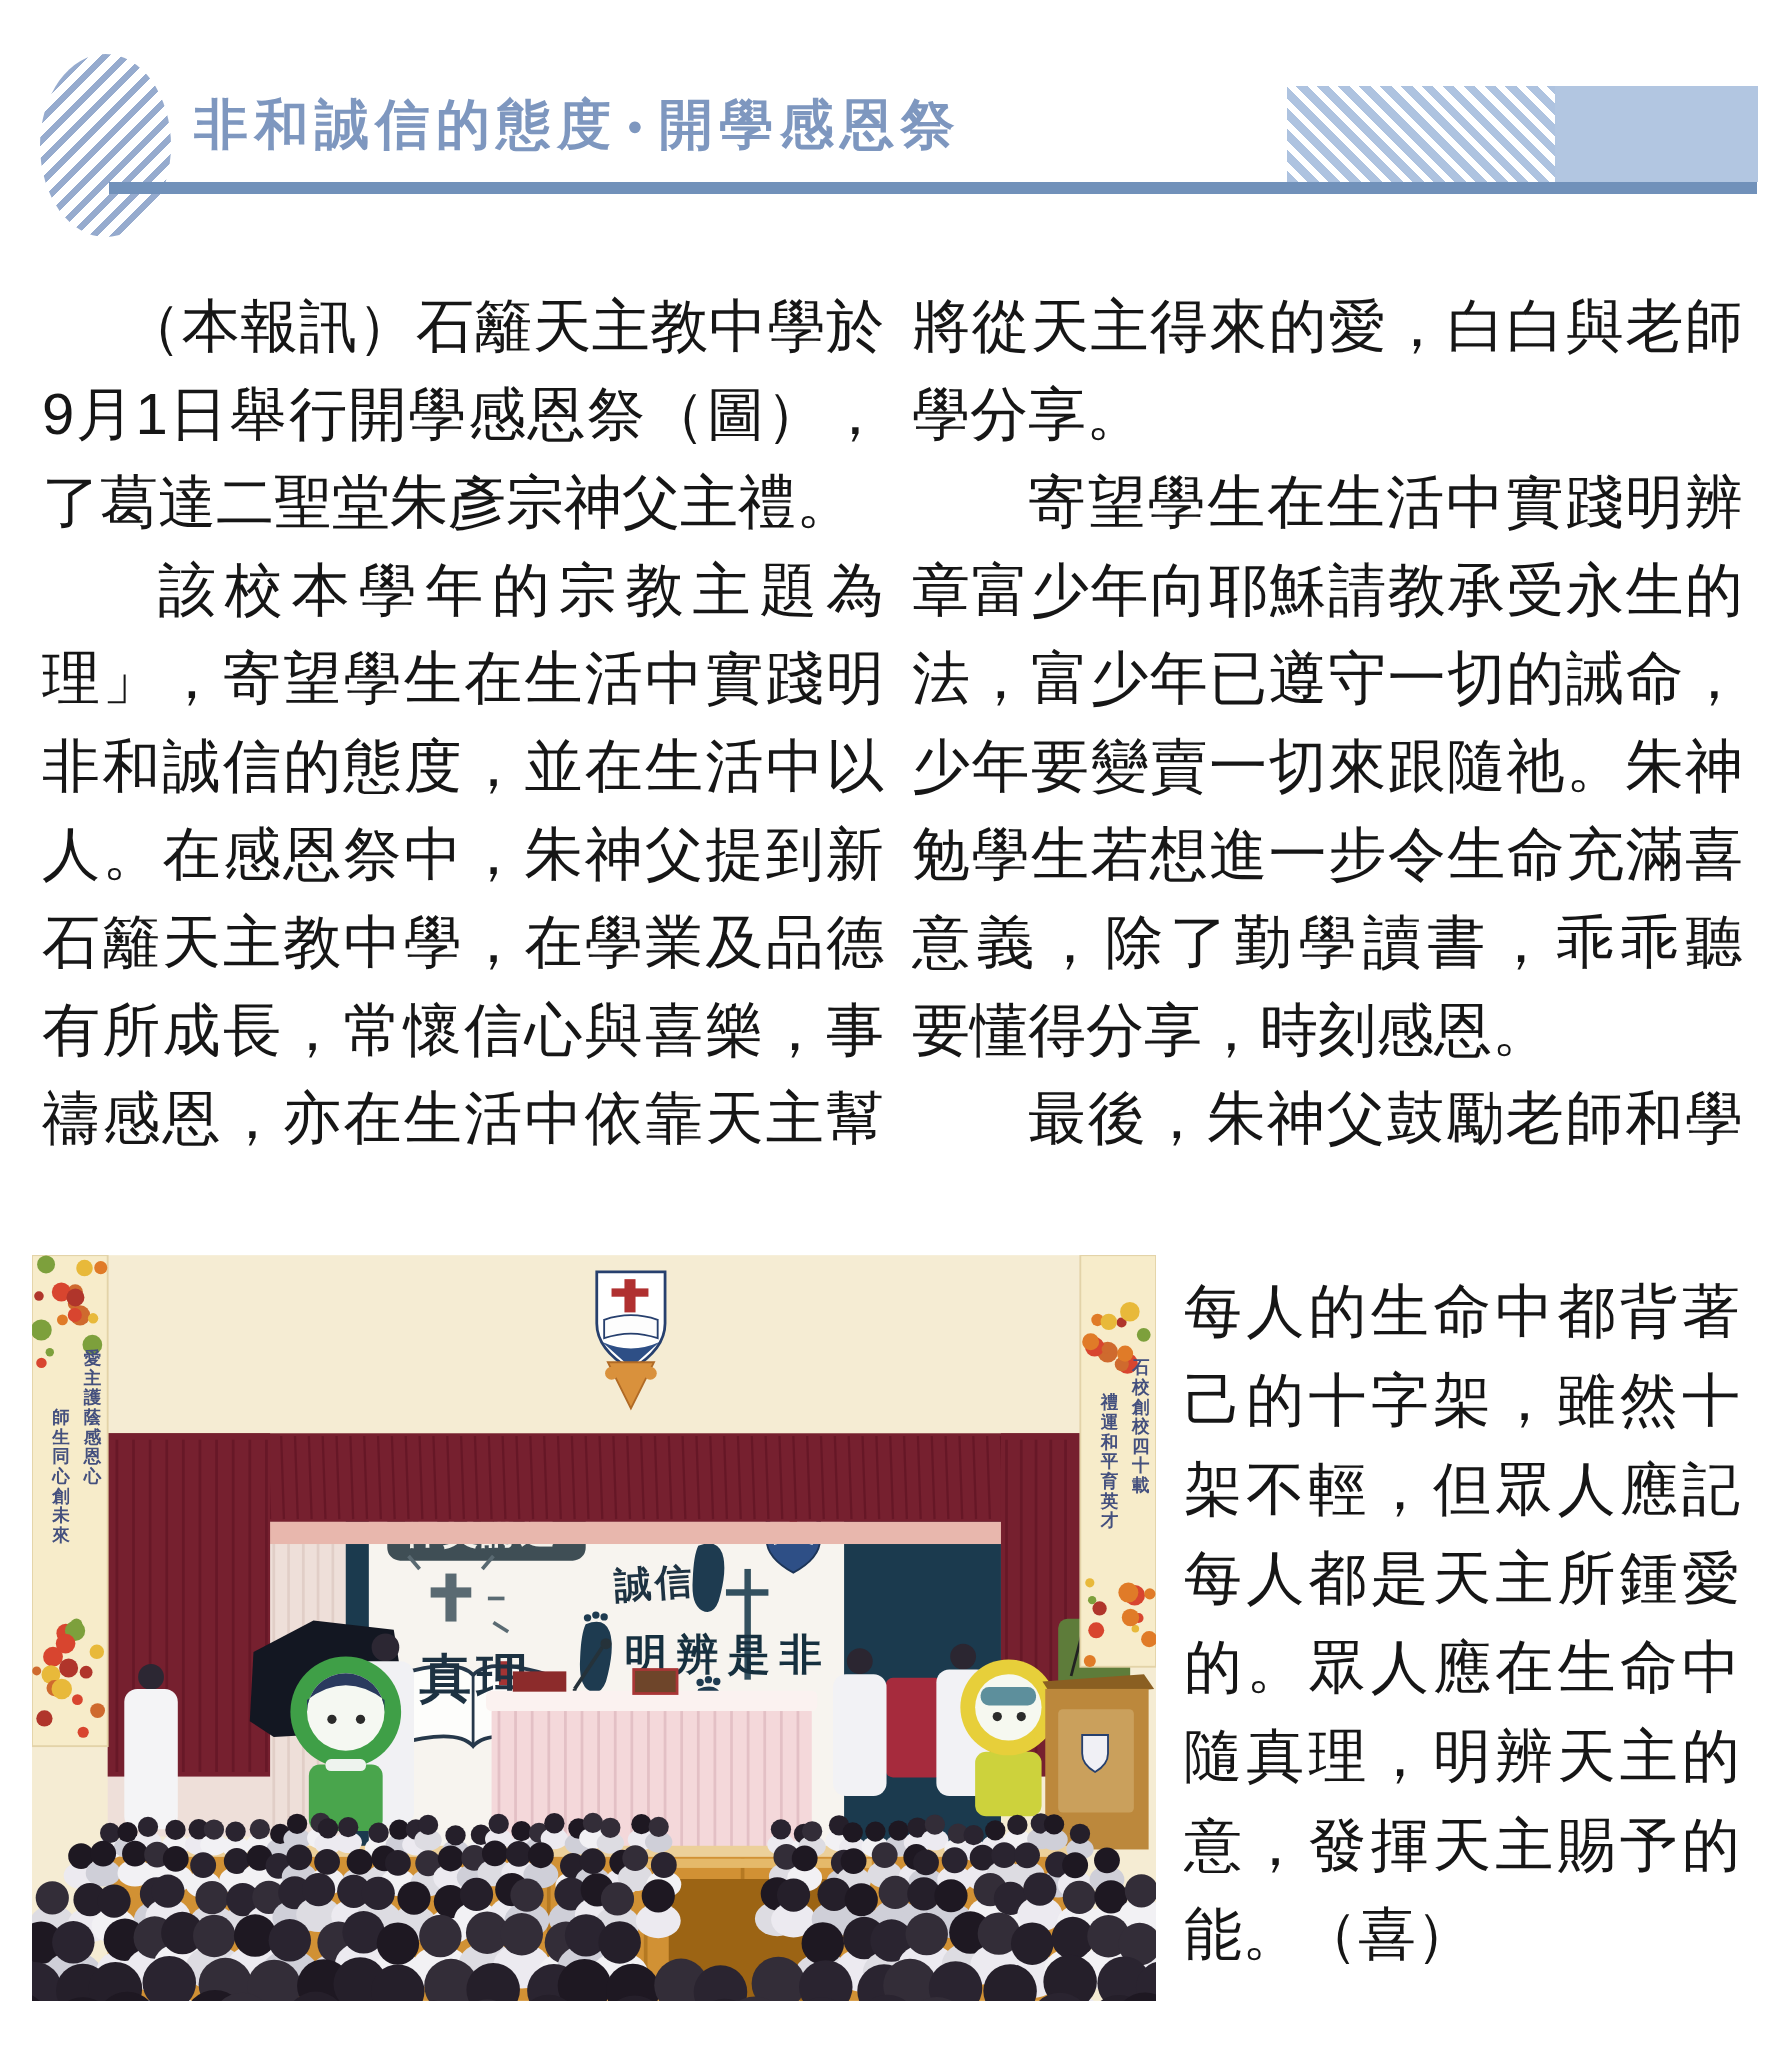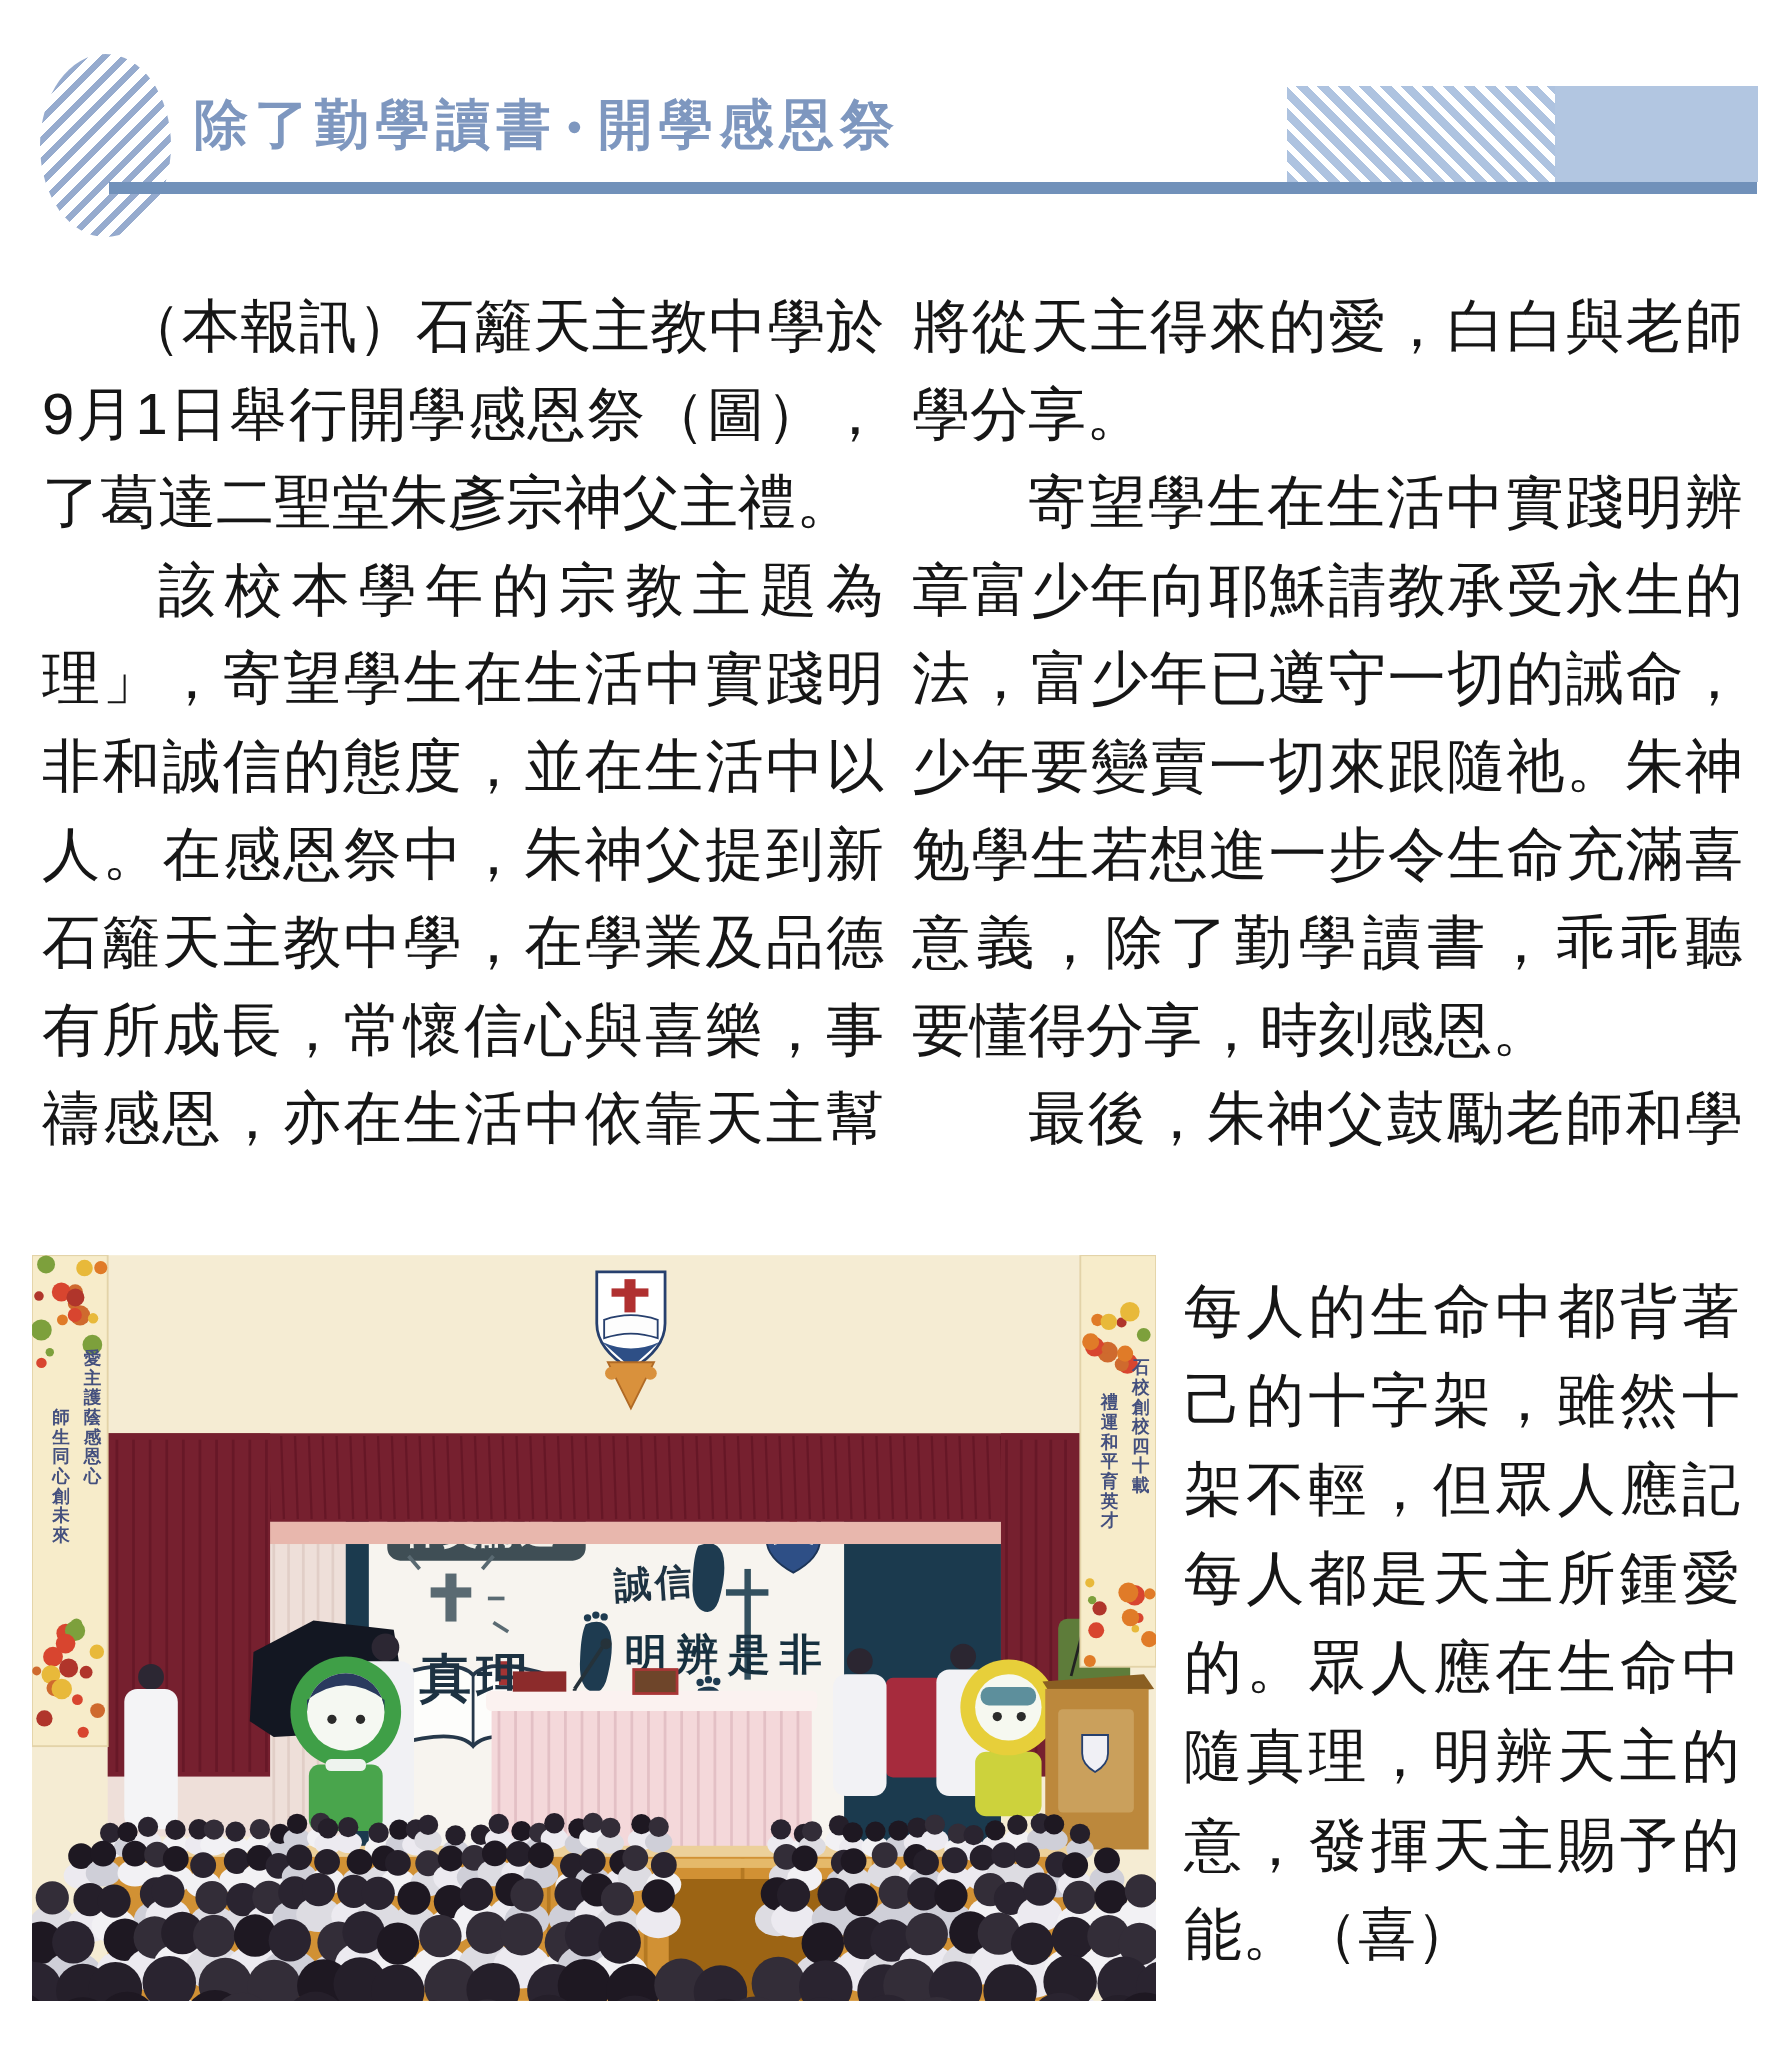--- a/index.html
+++ b/index.html
@@ -38,21 +38,21 @@
 </head>
 <body>
 
 <div class="page">
 
   <div class="hdr-circle"></div>
   <div class="hdr-rule"></div>
   <div class="hdr-block">
     <div class="stripes"></div>
   </div>
-  <div class="hdr-title"><span>除了勤學讀書</span><span class="dot">●</span><span>開學感恩祭</span></div>
+  <div class="hdr-title"><span>非和誠信的態度</span><span class="dot">●</span><span>開學感恩祭</span></div>
 
   <div id="col1" class="col">
 
   <div class="ln" style="text-indent: 1.4em;">（本報訊）石籬天主教中學於</div>
       <div class="ln">9月1日舉行開學感恩祭（圖），邀請</div>
       <div class="ln short">了葛達二聖堂朱彥宗神父主禮。</div>
       <div class="ln" style="text-indent: 2em;">該校本學年的宗教主題為「真</div>
       <div class="ln">理」，寄望學生在生活中實踐明辨是</div>
       <div class="ln">非和誠信的態度，並在生活中以禮待</div>
       <div class="ln">人。在感恩祭中，朱神父提到新學年</div>

